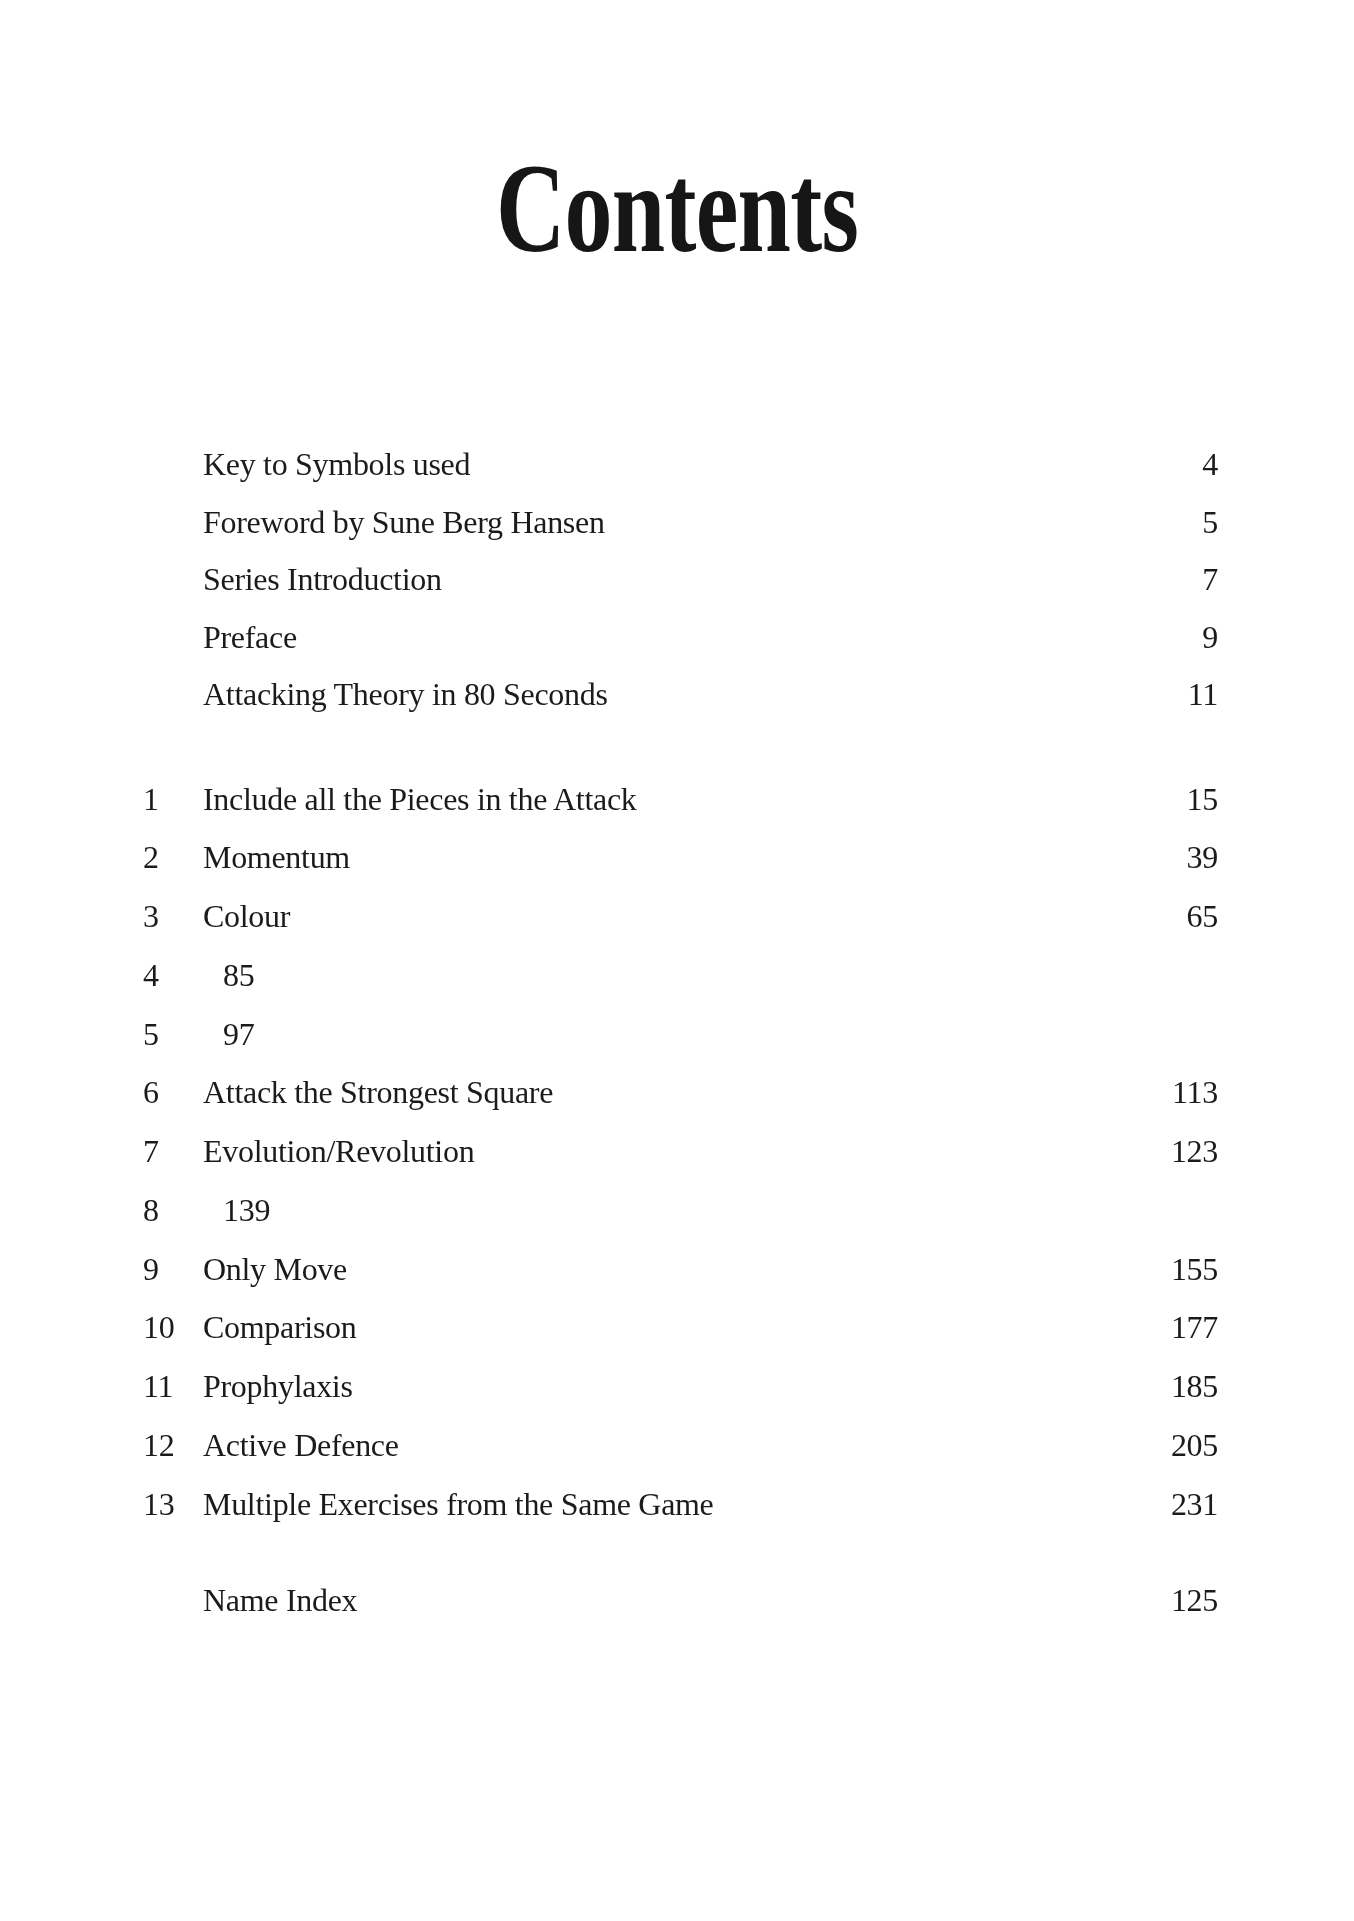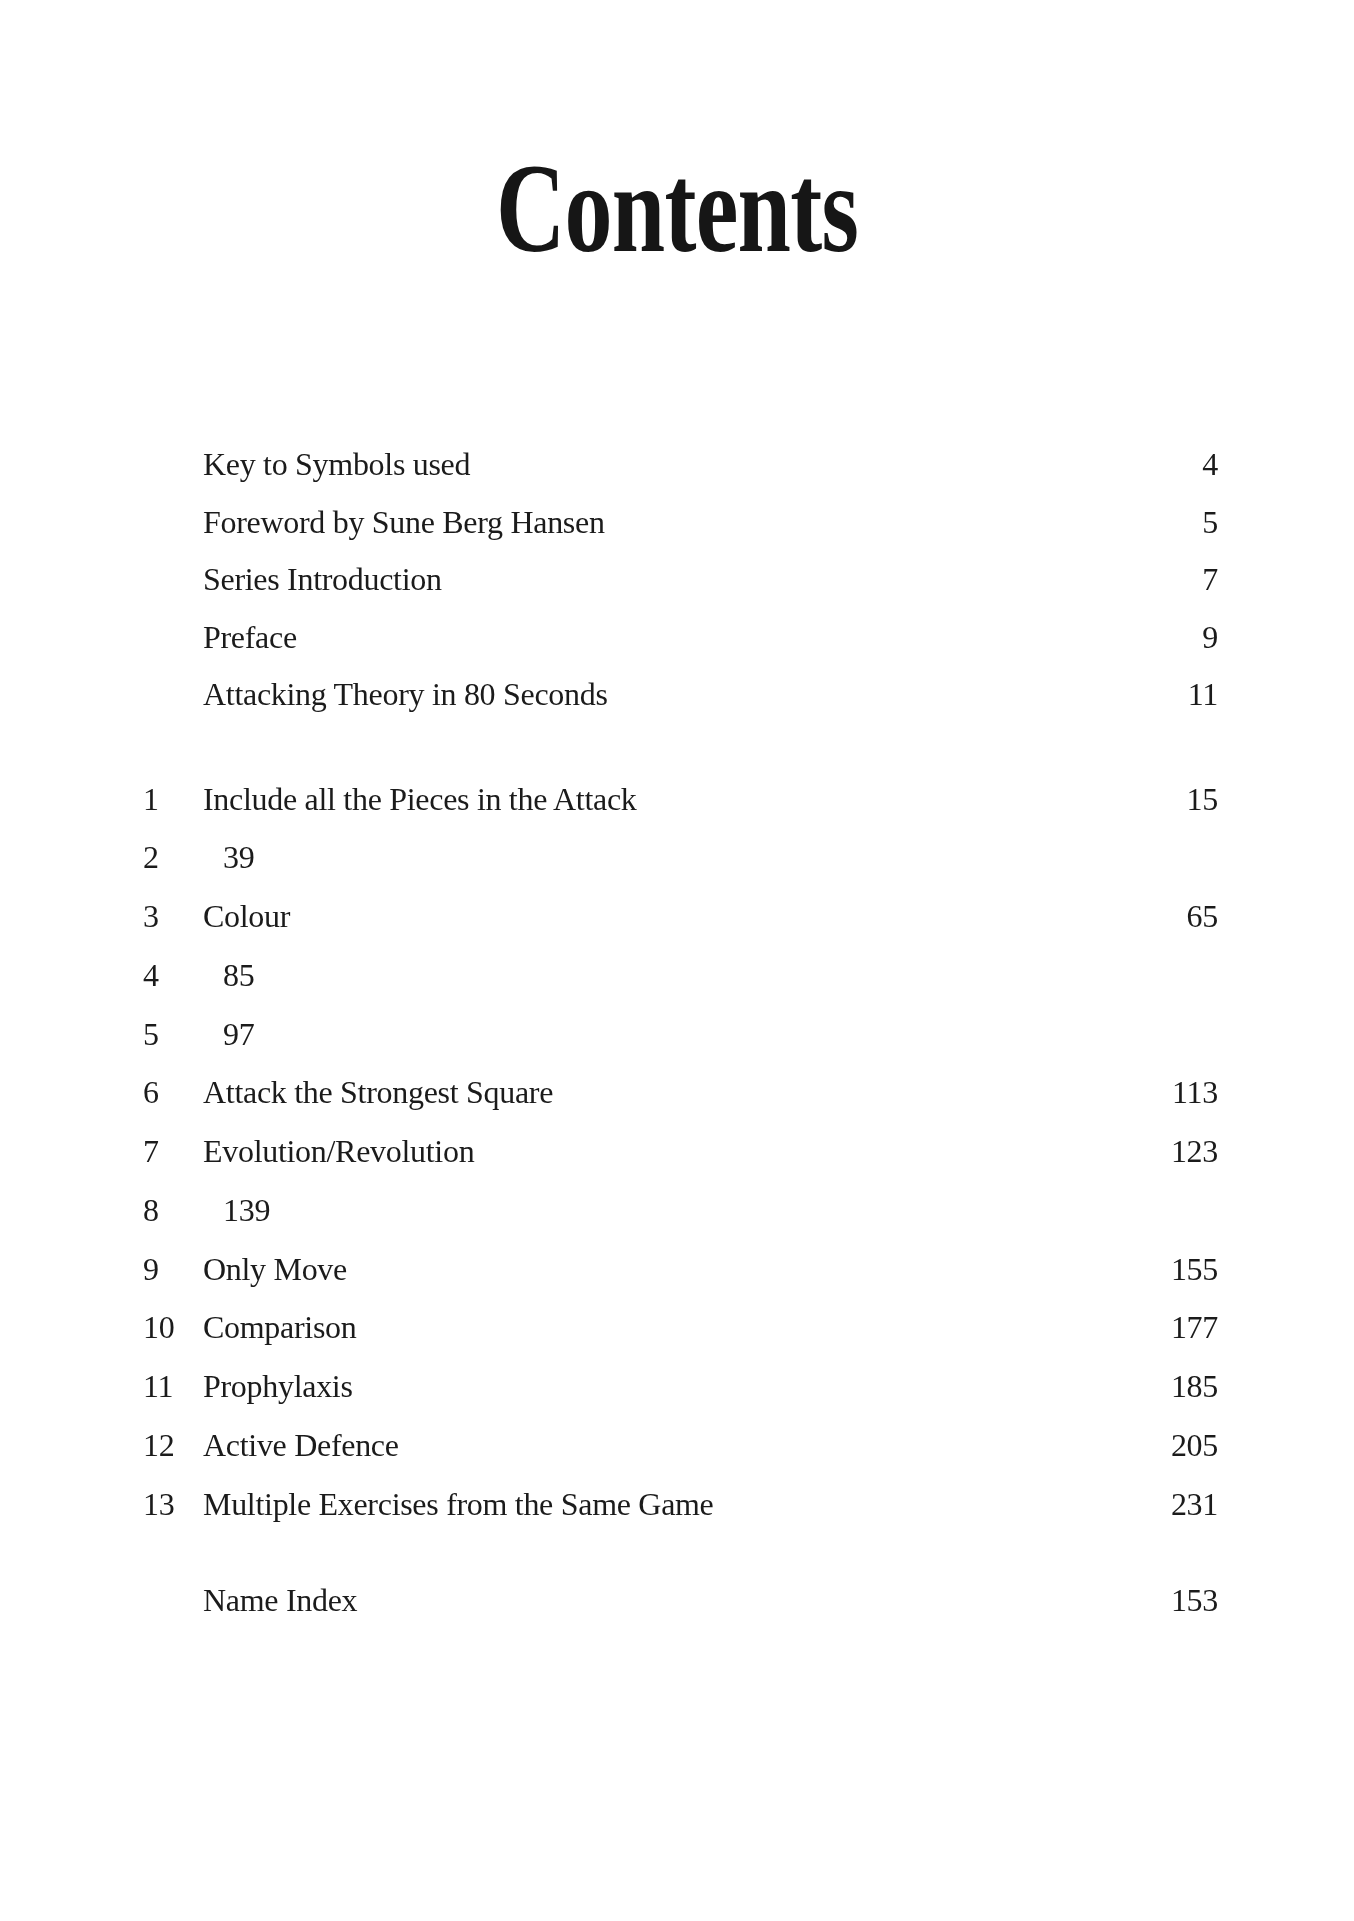--- a/index.html
+++ b/index.html
@@ -107,20 +107,21 @@
     <div class="spacer-a"></div>
     <section id="chapters">
   <div class="row">
     <span class="num">1</span>
     <span class="entry-title">Include all the Pieces in the Attack</span>
     <span class="pagenum">15</span>
   </div>
 
   <div class="row">
     <span class="num">2</span>
+    <span class="entry-title">Momentum</span>
     <span class="pagenum">39</span>
   </div>
 
   <div class="row">
     <span class="num">3</span>
     <span class="entry-title">Colour</span>
     <span class="pagenum">65</span>
   </div>
 
   <div class="row">
@@ -178,18 +179,18 @@
     <span class="num">13</span>
     <span class="entry-title">Multiple Exercises from the Same Game</span>
     <span class="pagenum">231</span>
   </div>
 </section>
     <div class="spacer-b"></div>
     <section id="back-matter">
   <div class="row">
     <span class="num"></span>
     <span class="entry-title">Name Index</span>
-    <span class="pagenum">153</span>
+    <span class="pagenum">125</span>
   </div>
 </section>
   </div>
 
 </div>
 
 </body></html>

